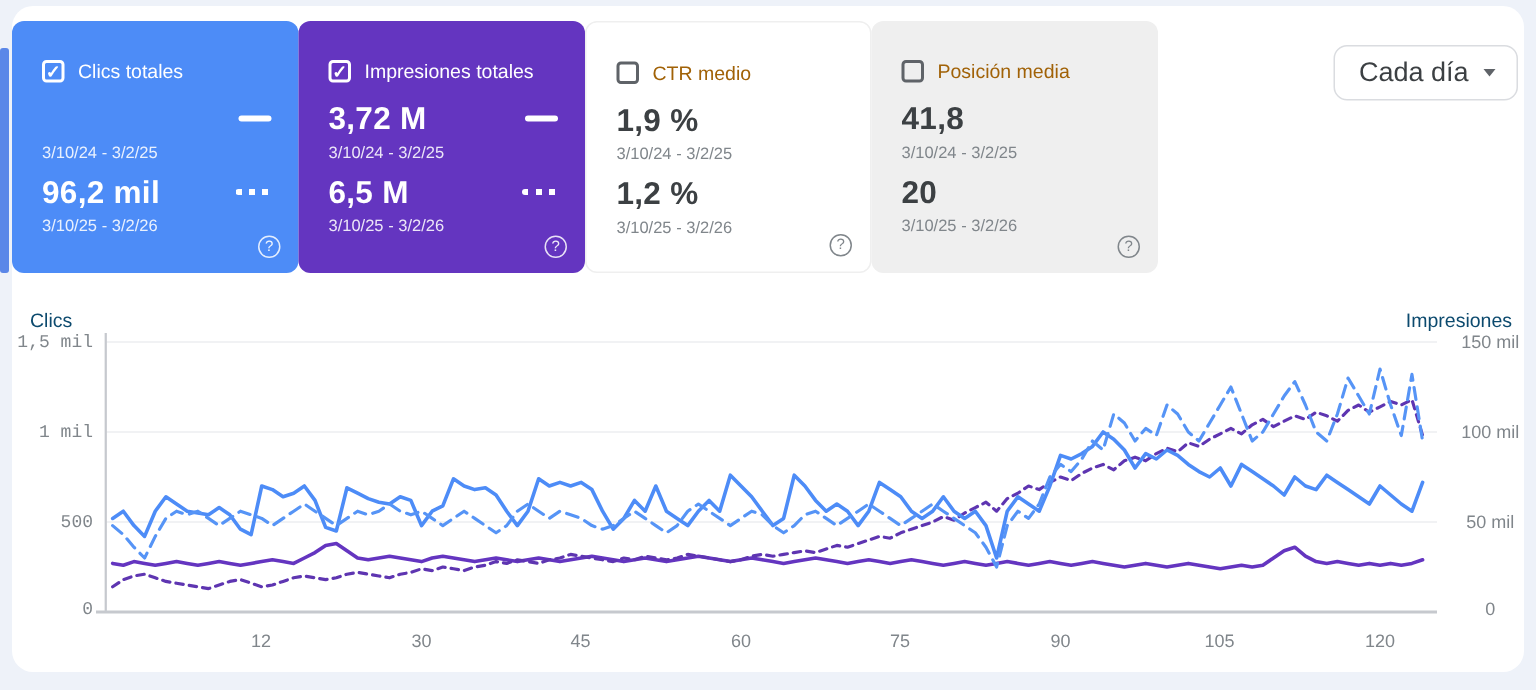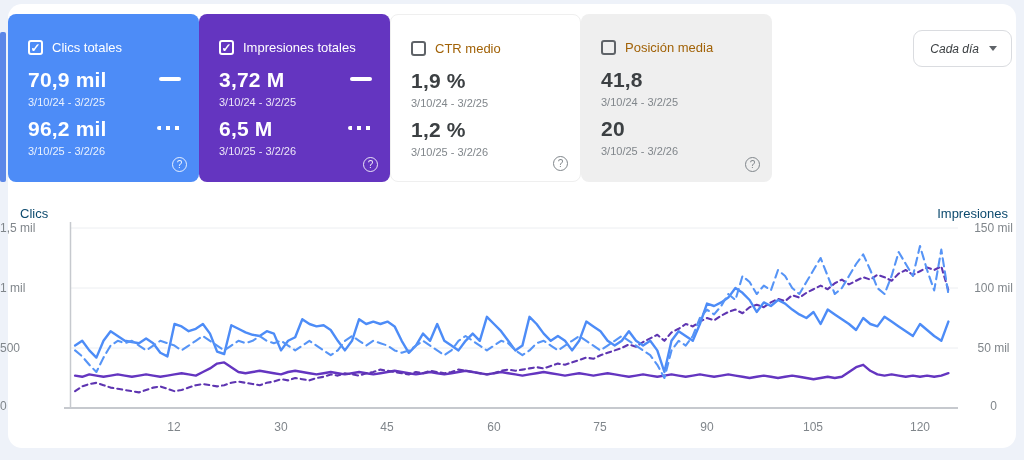--- a/index.html
+++ b/index.html
@@ -51,48 +51,47 @@
     position:absolute; right:12px; bottom:10px; width:15px; height:15px;
     border-radius:50%; font-size:10px; display:flex; align-items:center; justify-content:center;
   }
   .card.c0 .help, .card.c1 .help { border:1.5px solid rgba(255,255,255,.85); color:rgba(255,255,255,.9); }
   .card.c2 .help, .card.c3 .help { border:1.5px solid #80868b; color:#80868b; }
   
   .gran-btn {
     position:absolute; right:12px; top:30px; height:37px;
     background:#fff; border:1px solid #dadce0; border-radius:9px;
     display:flex; align-items:center; gap:10px; padding:0 14px 0 16px;
-    font-size:12px; color:#3c4043; cursor:pointer;font-style:italic;
+    font-size:18px; color:#3c4043; cursor:pointer;
   }
   .caret { width:0; height:0; border-left:4.5px solid transparent;
     border-right:4.5px solid transparent; border-top:5.5px solid #5f6368; }
   
   .axis-title { position:absolute; font-size:13px; color:#0c4a6e; top:206px; }
   .axis-title.left { left:20px; }
   .axis-title.right { right:16px; }
   .ytick { position:absolute; font-size:12px; color:#80868b; }
-  .ytick.l { left:0; width:62px; text-align:left; }
+  .ytick.l { left:0; width:62px; text-align:right;font-family:Liberation Mono, monospace; }
   .ytick.r { left:966px; width:55px; text-align:center; }
   .yt0 { top:221px; } .yt1 { top:281px; } .yt2 { top:341px; } .yt3 { top:399px; }
   .xtick { position:absolute; top:420px; width:40px; text-align:center;
     font-size:12px; color:#80868b; }
   #chart-svg { position:absolute; left:0; top:210px; width:1024px; height:250px; }
 </style>
 </head>
 <body>
 
 <div class="panel"></div>
 <div class="left-artifact"></div>
 
 <div class="card c0">
   <div class="label-row">
     <span class="checkbox">✓</span>
     <span class="card-label">Clics totales</span>
   </div>
-  <div class="metric-value va">70,9 mil</div>
   <div class="metric-date da">3/10/24 - 3/2/25</div>
   <div class="metric-value vb">96,2 mil</div>
   <div class="metric-date db">3/10/25 - 3/2/26</div>
   <span class="mark mark-a"></span>
   <span class="mark mark-b"></span>
   <span class="help">?</span>
 </div>
 
 <div class="card c1">
   <div class="label-row">

